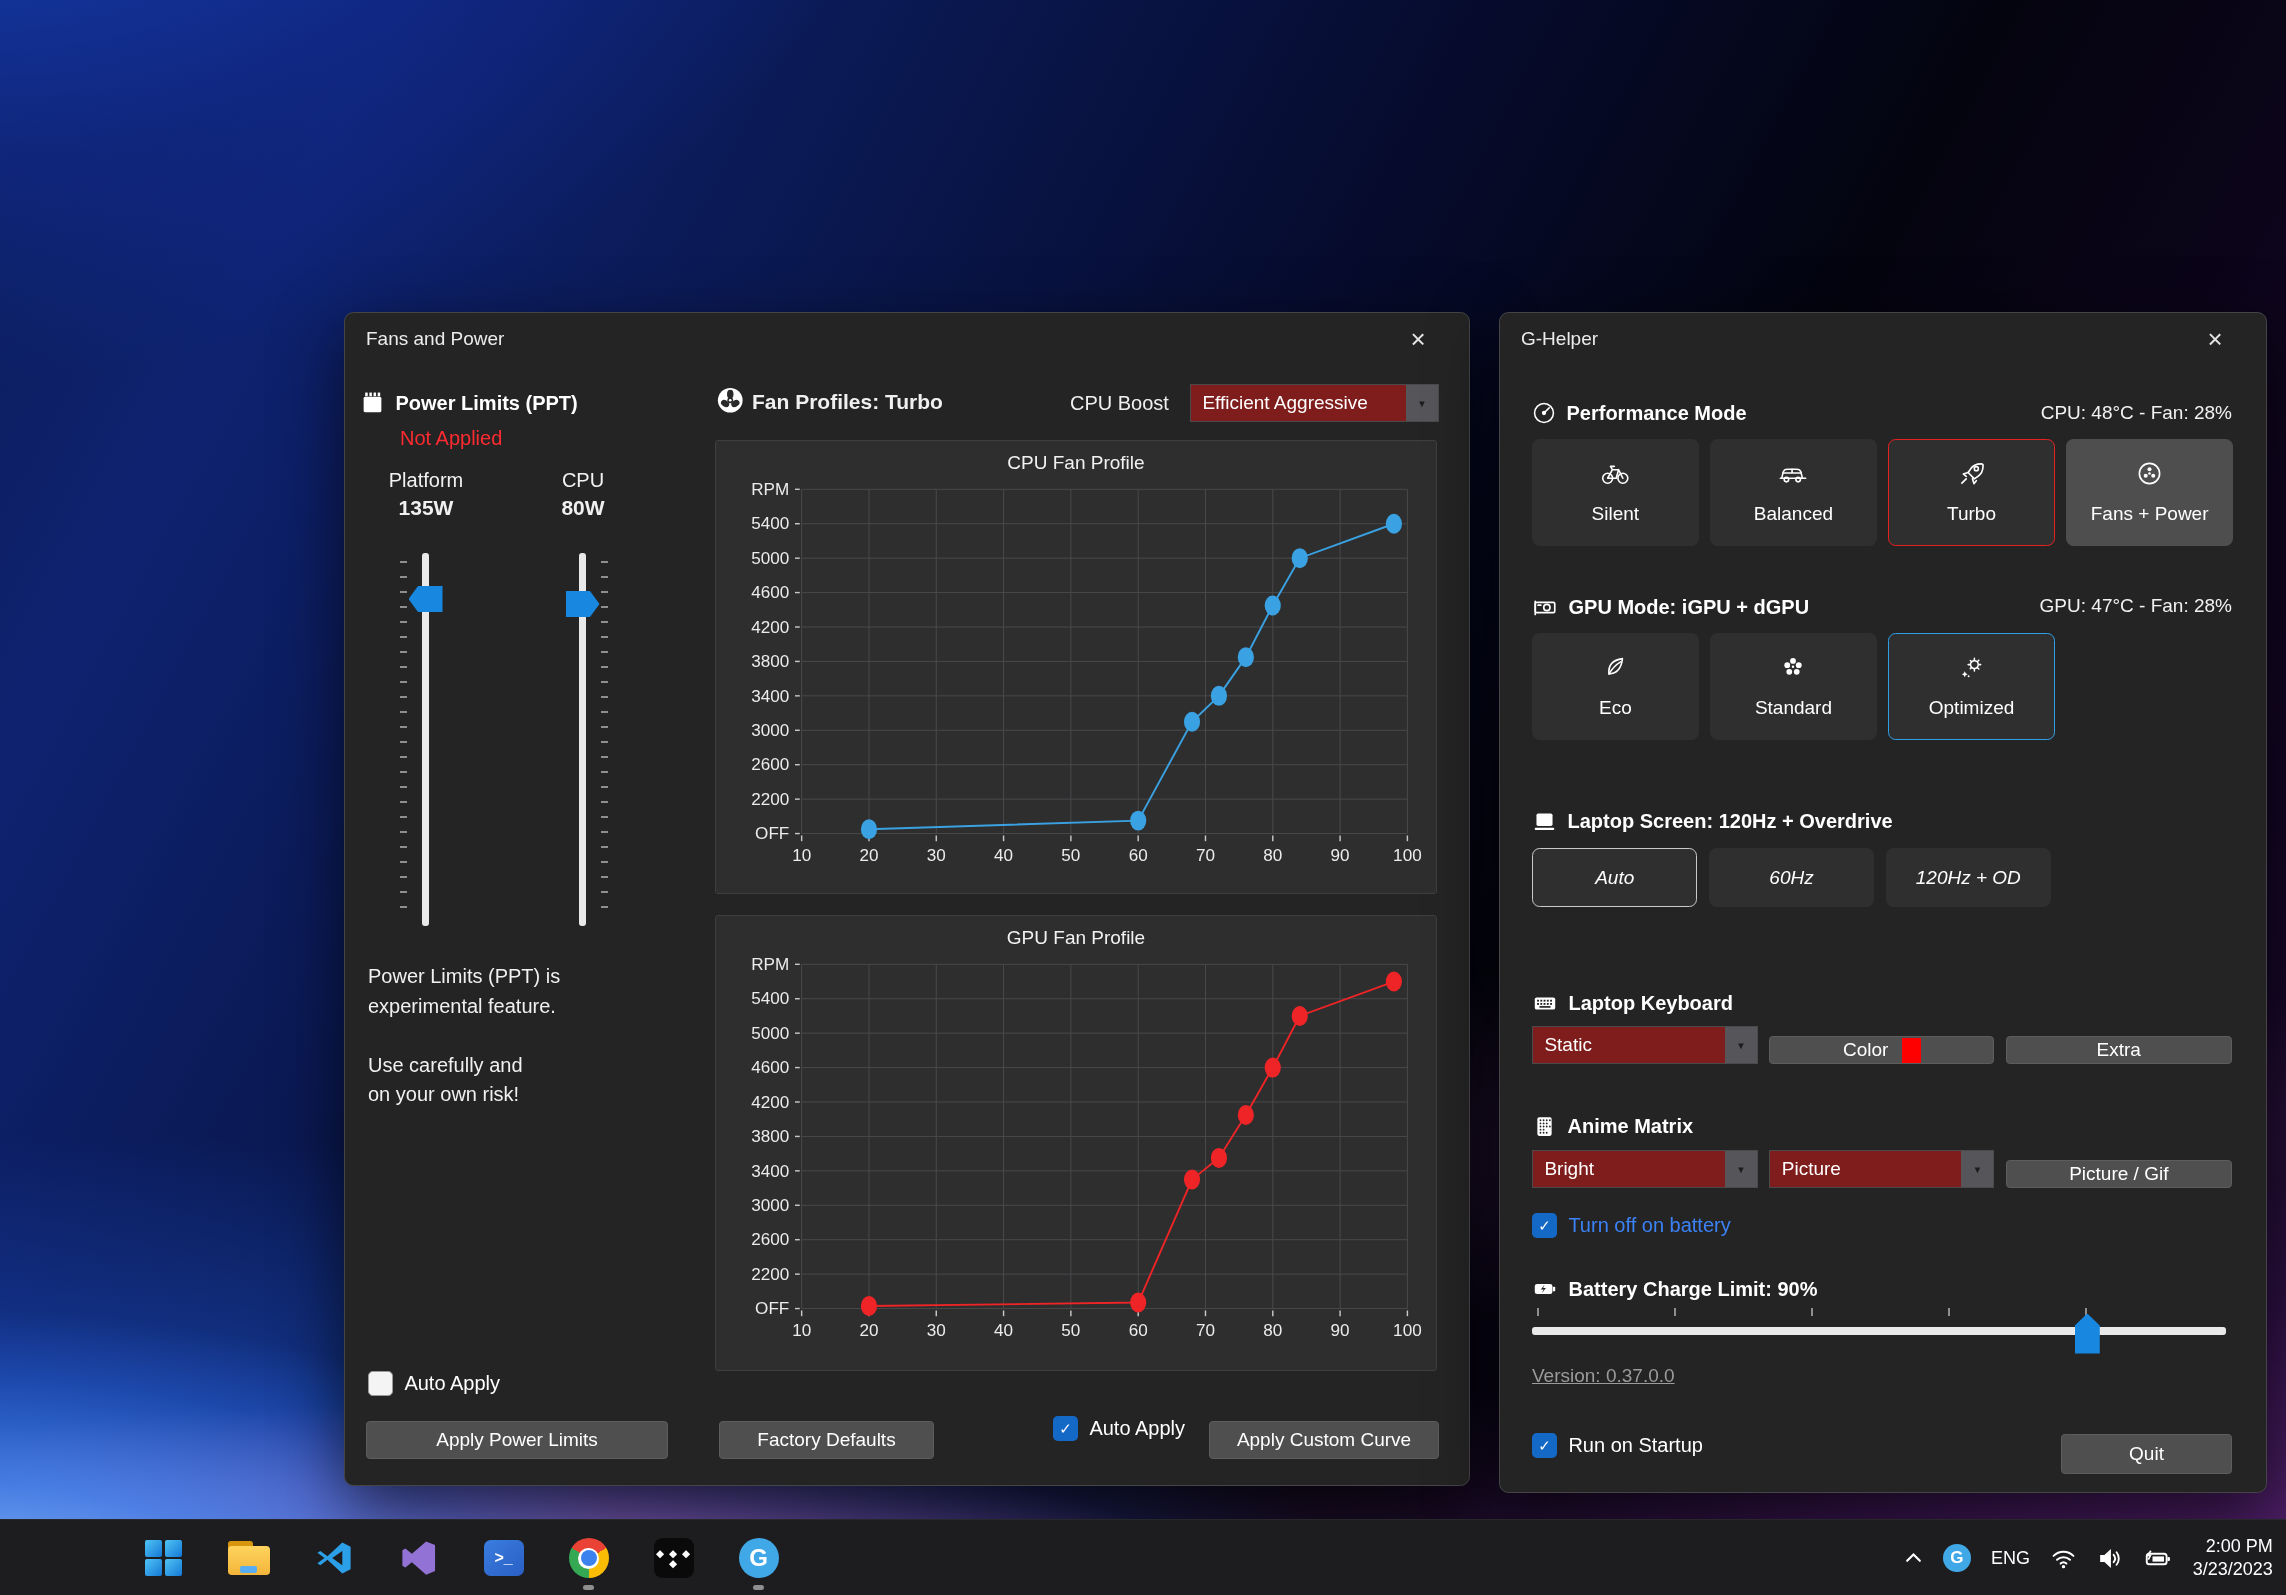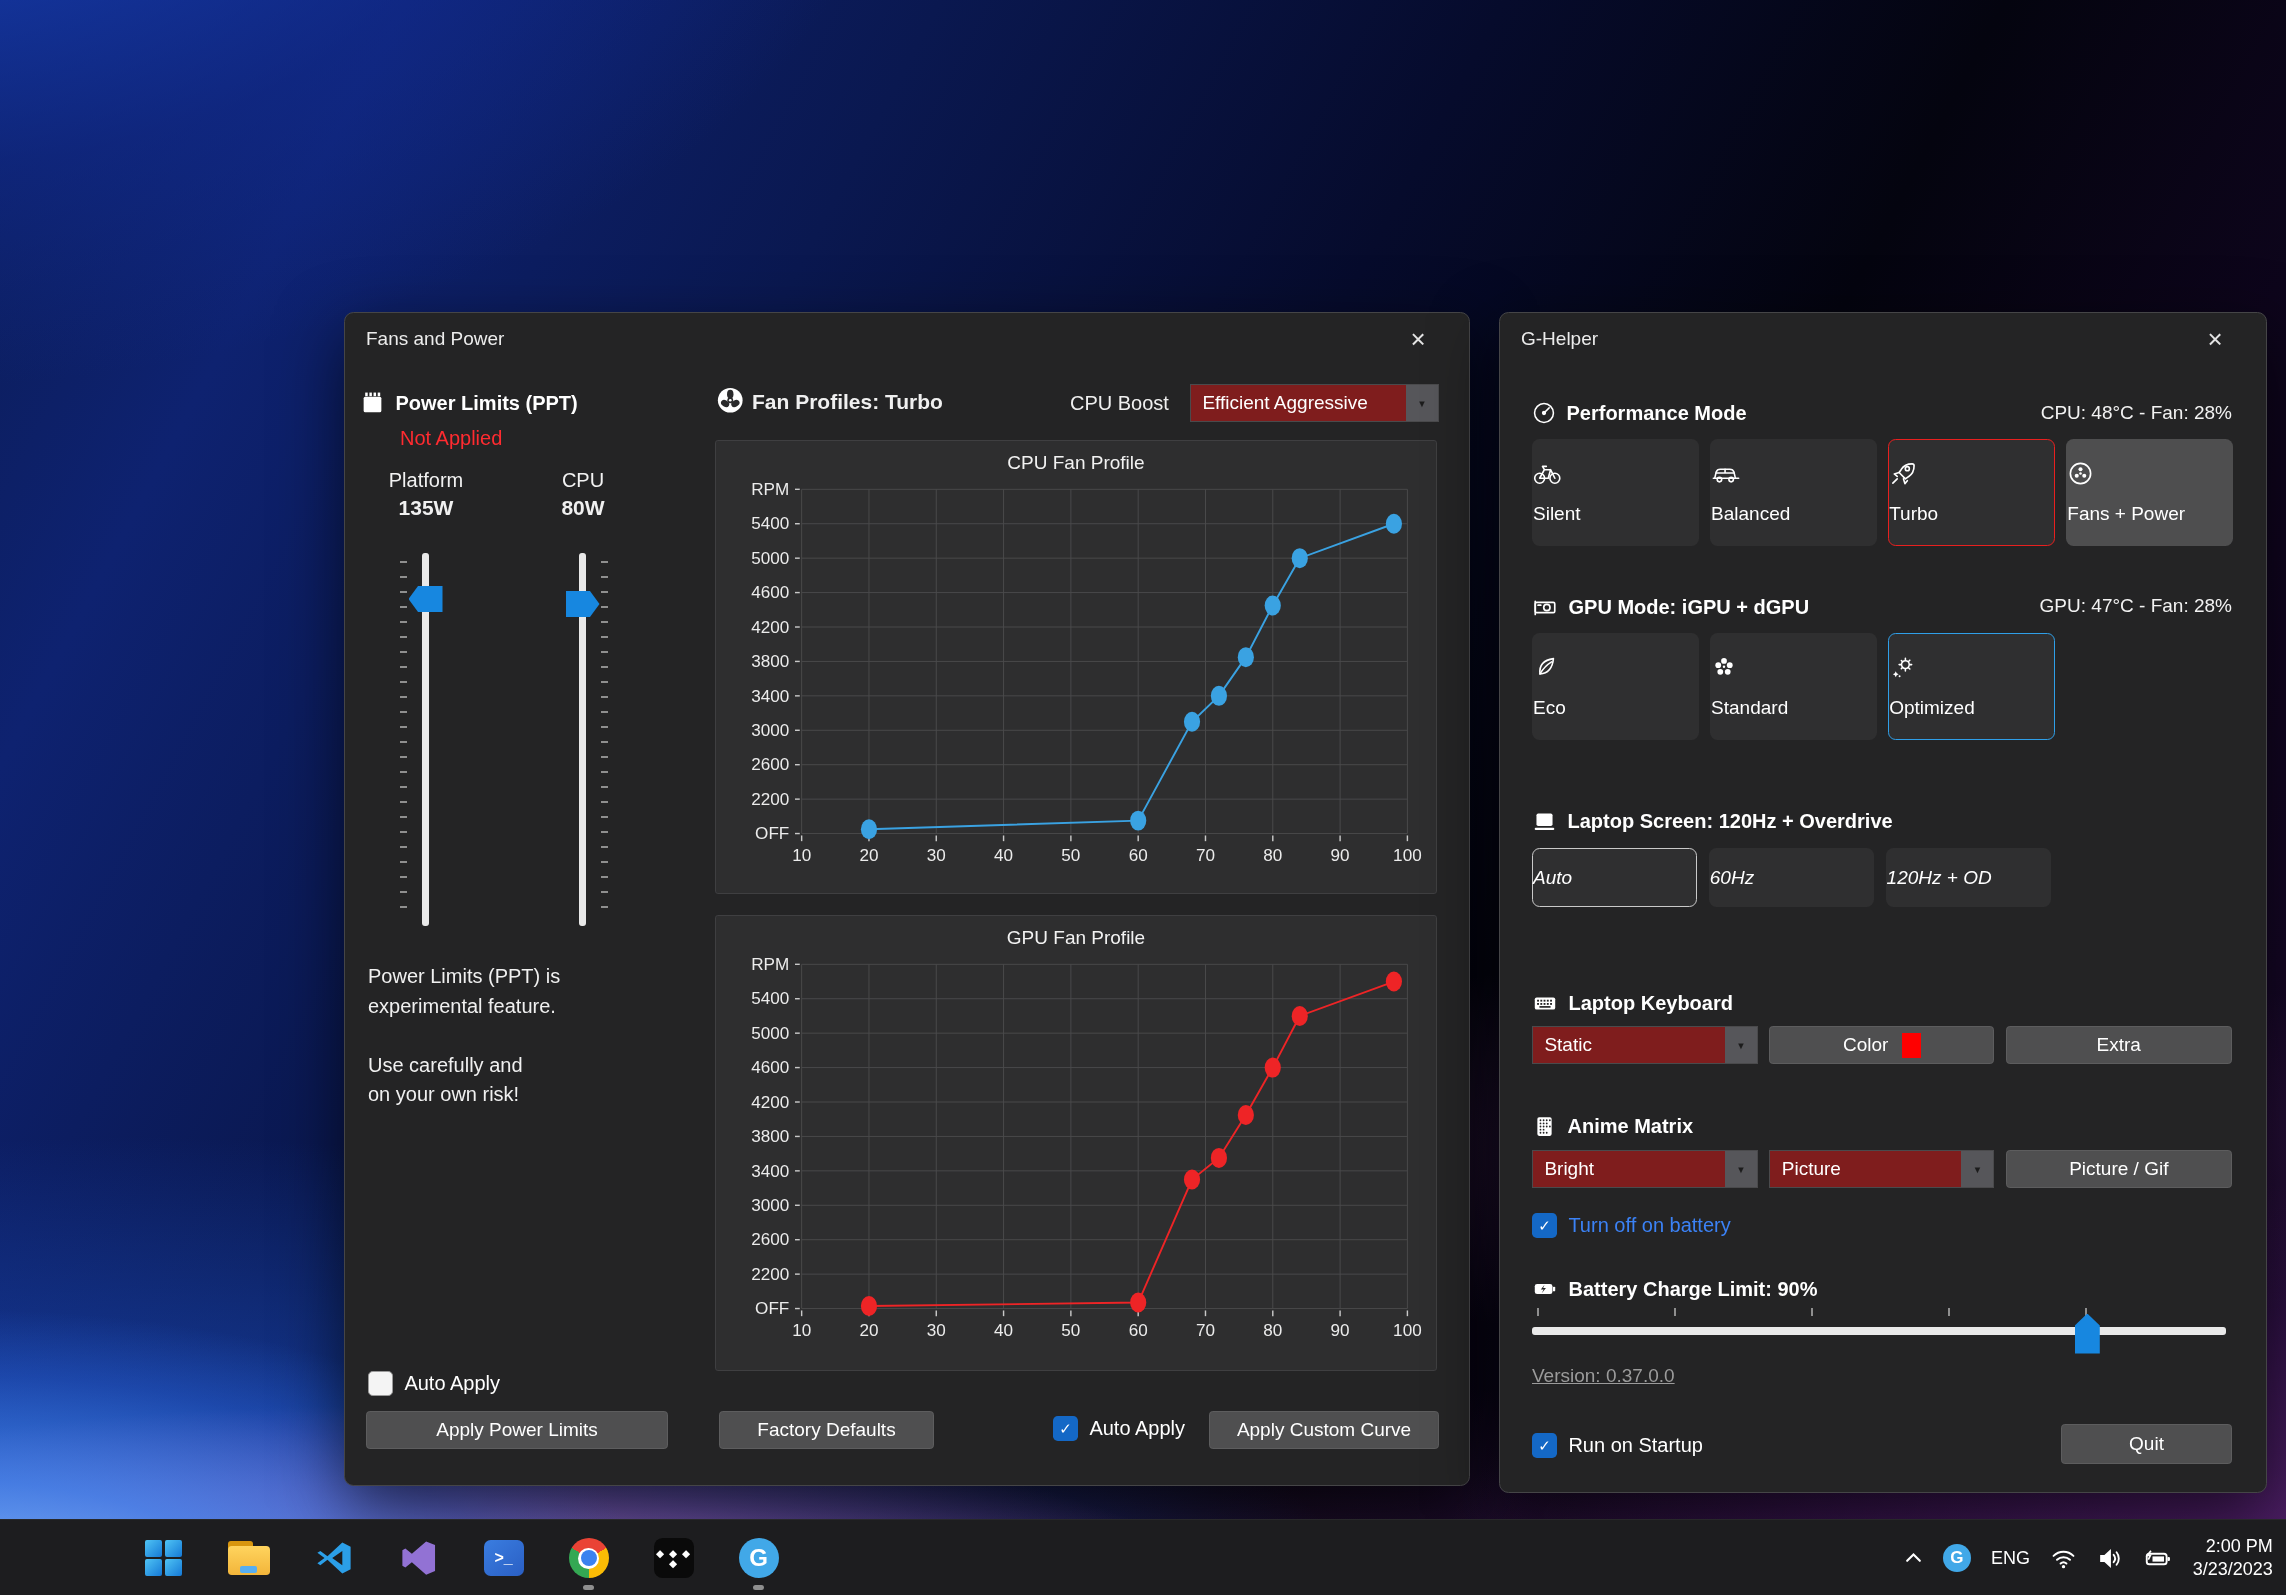--- a/index.html
+++ b/index.html
@@ -20,33 +20,33 @@
   .window{position:absolute;background:#242425;border:1px solid #454547;border-radius:9.5px;
           box-shadow:0 23px 67px rgba(0,0,0,.6);color:#f0f0f0;}
   .titlebar{position:absolute;left:0;top:0;right:15px;height:53px;}
   .titlebar .wtitle{position:absolute;left:21px;top:15px;font-size:19px;color:#ececec;}
   .titlebar .wclose{position:absolute;right:19px;top:9.5px;width:34px;height:34px;display:flex;
           align-items:center;justify-content:center;font-size:26px;color:#e4e4e4;cursor:default;}
   .hdr{position:absolute;display:flex;align-items:center;gap:10.5px;font-size:20px;font-weight:bold;color:#fff;}
   .hdr .ic{display:flex;align-items:center;}
   .status{position:absolute;font-size:19px;color:#f2f2f2;text-align:right;}
   .gbtn{background:#4f4f50;border:1px solid #5d5d5e;border-radius:3.8px;display:flex;align-items:center;
-        justify-content:center;color:#fff;font-size:19px;box-sizing:border-box;}
+        justify-content:center;color:#fff;font-size:19px;box-sizing:border-box;margin-top:10px;}
   .cb{width:25px;height:25px;border-radius:4.8px;box-sizing:border-box;display:inline-flex;
       align-items:center;justify-content:center;flex:none;}
   .cb.on{background:#1468c6;color:#fff;font-size:15px;}
   .cb.on::after{content:"✓";}
   .cb.off{background:#f4f4f4;border:1px solid #9a9a9a;}
   .cbrow{position:absolute;display:flex;align-items:center;gap:11.4px;font-size:20px;color:#fff;}
   .dd{position:relative;background:#7f1d1d;border:1px solid #4a4a4c;height:38px;box-sizing:border-box;
       display:flex;align-items:center;padding-left:11.4px;color:#fff;font-size:19px;}
   .dd .arrow{position:absolute;right:0;top:0;bottom:0;width:32px;background:#56565a;display:flex;
       align-items:center;justify-content:center;color:#1c1c1c;font-size:9.5px;}
   .mode{background:#2f2f30;border-radius:7.6px;border:1.9px solid transparent;display:flex;flex-direction:column;
-        align-items:flex-start;justify-content:center;gap:11.4px;color:#fff;font-size:19px;box-sizing:border-box;}
+        align-items:center;justify-content:center;gap:11.4px;color:#fff;font-size:19px;box-sizing:border-box;}
   .mode.sel-red{border-color:#e8201f;}
   .mode.sel-blue{border-color:#2f9fe8;}
   .mode.sel-gray{border-color:#c9c9c9;}
   .mode.light{background:#4e4e4f;}
 
   
   #fansWin{left:344px;top:312px;width:1124px;height:1172px;}
   .pl-header{left:15px;top:78px;}
   .not-applied{position:absolute;left:55px;top:114px;font-size:20px;color:#ff2b30;}
   .pcol{position:absolute;width:124px;text-align:center;}

